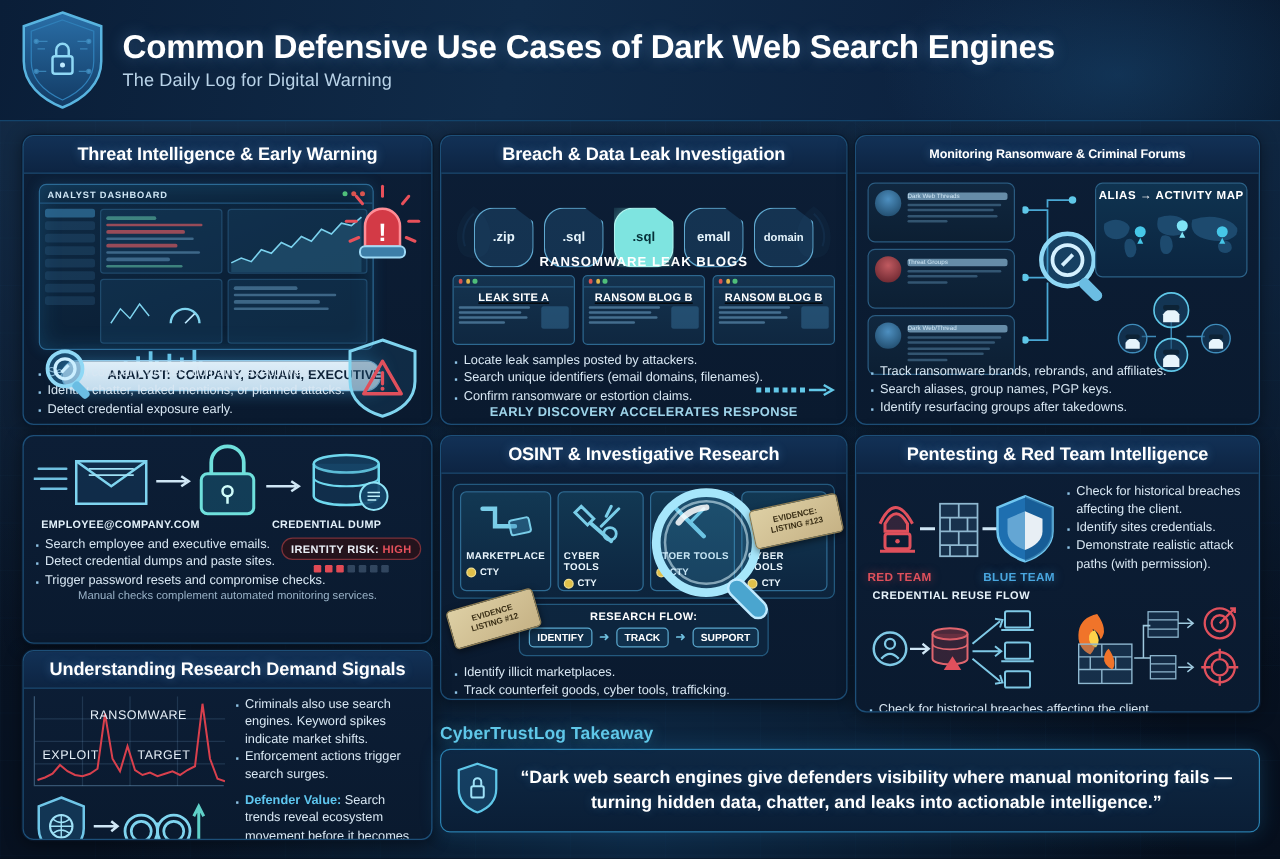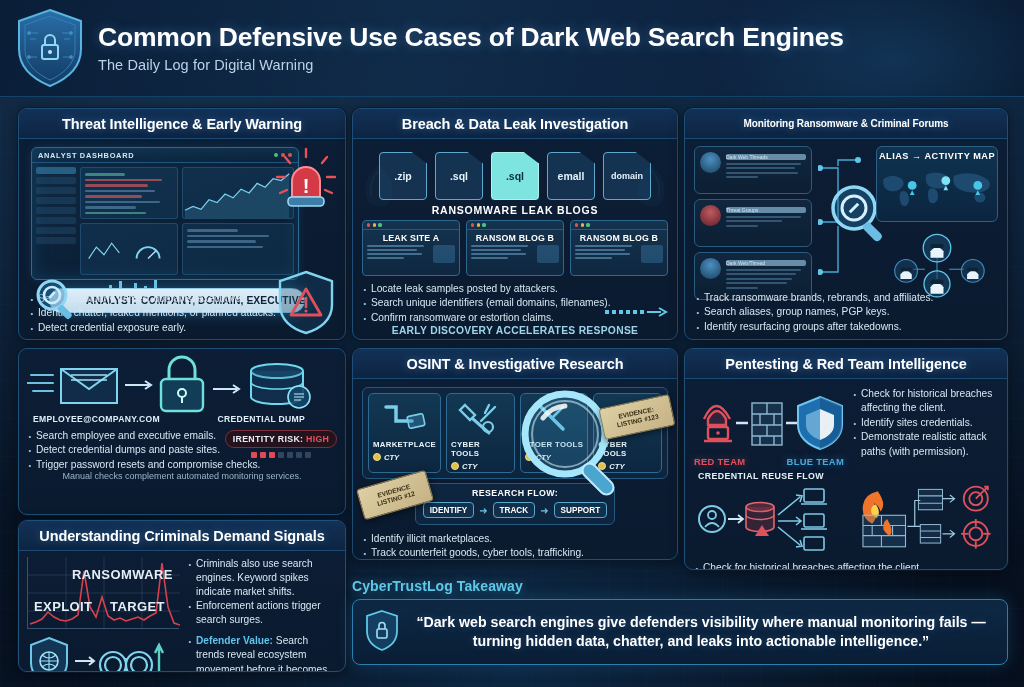--- a/index.html
+++ b/index.html
@@ -119,36 +119,36 @@
   }
   .siren { position: absolute; right: 6px; top: 8px; width: 66px; height: 72px; }
   .shield-warn { position: absolute; right: 8px; bottom: 4px; width: 62px; height: 66px; }
 
   
   .files { display: flex; justify-content: center; gap: 8px; margin-top: 6px; }
   .file { width: 48px; height: 48px; position: relative; }
   .file .doc {
     width: 100%; height: 100%;
     background: rgba(36,88,128,.38);
-    border: 1.4px solid #5fa8cf; border-radius: 4px;
+    border: 1.4px solid #5fa8cf; border-radius: 16px;
     clip-path: polygon(0 0, 68% 0, 100% 24%, 100% 100%, 0 100%);
-    display: flex; align-items: center; justify-content: center;
+    display: flex; align-items: center; justify-content: center; margin-top: 14px;
   }
   .file.hl .doc { background: #7ee4e0; border-color: #aff3ef; box-shadow: 0 0 16px rgba(120,230,225,.65); }
   .file .nm { font-size: 10.5px; font-weight: bold; color: #e4f3fb; }
   .file.hl .nm { color: #063039; }
   .tor { position: absolute; width: 44px; height: 52px; opacity: .28; }
 
   .rlb-wrap { margin-top: 4px; text-align: center; position: relative; }
   .rlb-title { font-size: 10.5px; font-weight: bold; color: #ffffff; letter-spacing: .8px; }
   .blogs { display: flex; gap: 6px; justify-content: center; margin-top: 4px; }
   .blog {
     width: 118px; height: 56px;
     background: linear-gradient(180deg, #14334f 0%, #0f2740 100%);
-    border: 1px solid #2d6890; border-radius: 4px; overflow: hidden;
+    border: 1px solid #2d6890; border-radius: 4px; overflow: hidden; text-decoration: underline;
   }
   .blog-bar { height: 9px; display: flex; align-items: center; gap: 2.5px; padding-left: 4px; border-bottom: 1px solid #27597e;}
   .blog-bar i { width: 3.2px; height: 3.2px; border-radius: 50%; display:block; }
   .blog-nm { font-size: 8.8px; font-weight: bold; color: #fff; text-align: center; padding: 3px 0 2px; letter-spacing: .2px;}
   .blog-body { display: flex; padding: 0 4px; gap: 4px; }
   .blog-body .ls { flex: 1; display: flex; flex-direction: column; gap: 2px; }
   .blog-body .ls span { height: 2px; background: rgba(130,190,230,.45); border-radius: 2px; display:block;}
   .blog-body .th { width: 22px; height: 18px; background: rgba(70,140,190,.35); border-radius: 2px; }
 
   .banner2 {
@@ -204,21 +204,21 @@
   .osint-strip {
     display: flex; gap: 5px; background: rgba(16,48,76,.45);
     border: 1px solid #23597e; border-radius: 6px; padding: 5px; position: relative;
   }
   .tool-card {
     flex: 1; height: 80px; background: linear-gradient(180deg, #123853 0%, #0d2640 100%);
     border: 1px solid #2e6b93; border-radius: 5px; padding: 4px; position: relative;
   }
   .tool-ic { height: 42px; display: flex; align-items: center; justify-content: center; }
   .tool-nm { font-size: 7.8px; font-weight: bold; color: #e9f5fc; letter-spacing: .3px; text-align:left;}
-  .tool-cty { display: flex; gap: 3px; margin-top: 4px; font-style: italic; }
+  .tool-cty { display: flex; align-items: center; gap: 3px; margin-top: 4px; }
   .tool-cty i { width: 8px; height: 8px; border-radius: 50%; background: #e0c04a; display:block; border:1.4px solid #f2de8e;}
   .tool-cty span { font-size: 7.6px; font-weight: bold; color: #e9f5fc; }
   .big-mag { position: absolute; left: 150px; top: -4px; width: 120px; height: 120px; z-index: 5; pointer-events:none;}
   .tag {
     position: absolute; width: 72px; height: 32px; z-index: 6;
     background: linear-gradient(150deg, #ddcfa4 0%, #c6b285 100%);
     border: 1px solid #8d7c52; border-radius: 4px;
     display: flex; align-items: center; justify-content: center;
     font-size: 6.6px; font-weight: bold; color: #3a2f16; line-height: 1.25; text-align: center;
     box-shadow: 0 2px 6px rgba(0,0,0,.5);
@@ -243,21 +243,21 @@
   .team-lbl.blue { color: #49a7e0; right: 0; text-shadow: 0 0 8px rgba(73,167,224,.5); }
   .pt-bul { flex: 1; }
   .pt-bul li { white-space: normal; }
   .crf-title { font-size: 8.8px; font-weight: bold; color: #e6f2fa; letter-spacing: .4px; margin: 4px 0 0 4px;}
   .pt-mid { display: flex; gap: 6px; height: 78px; }
 
   
   .dem-wrap { display: flex; gap: 8px; }
   .chartbox { width: 152px; }
   .spark { position: relative; width: 152px; height: 72px; border-left: 1px solid rgba(120,170,210,.4); border-bottom: 1px solid rgba(120,170,210,.4); }
-  .spark-lbl { position: absolute; font-size: 13px; font-weight: bold; color: #e4eef7; letter-spacing: .4px; }
+  .spark-lbl { position: absolute; font-size: 10px; font-weight: normal; color: #e4eef7; letter-spacing: .4px; }
   .police { display: flex; align-items: center; gap: 6px; margin-top: 6px; height: 52px; }
   .dem-bul { flex: 1; }
   .dem-bul li { white-space: normal; font-size: 10.2px; line-height: 1.38; }
 
   
   .takeaway { position: absolute; }
   .tk-title {
     font-size: 14px; font-weight: bold; color: #5fc7e8; letter-spacing: .1px;
     text-shadow: 0 0 10px rgba(95,199,232,.4); margin-bottom: 5px;
   }
@@ -990,21 +990,21 @@
 
       <ul class="bullets" style="margin-top:2px">
         <li>Check for historical breaches affecting the client.</li>
 
       </ul>
     </div>
   </div>
 
   <div class="panel" style="left:18px; top:520px; width:328px; height:152px;">
     <div class="p-head">
-      <div class="p-title">Understanding Criminals Demand Signals</div>
+      <div class="p-title">Understanding Research Demand Signals</div>
     </div>
     <div class="p-body" style="padding:6px 8px 4px">
       <div class="dem-wrap">
         <div class="chartbox">
           <div class="spark">
             <svg viewBox="0 0 152 72" width="152" height="72" preserveAspectRatio="none">
               <g stroke="rgba(120,170,210,.18)" stroke-width="1">
                 <line x1="38" y1="0" x2="38" y2="72"></line>
                   <line x1="76" y1="0" x2="76" y2="72"></line>
                   <line x1="114" y1="0" x2="114" y2="72"></line>

